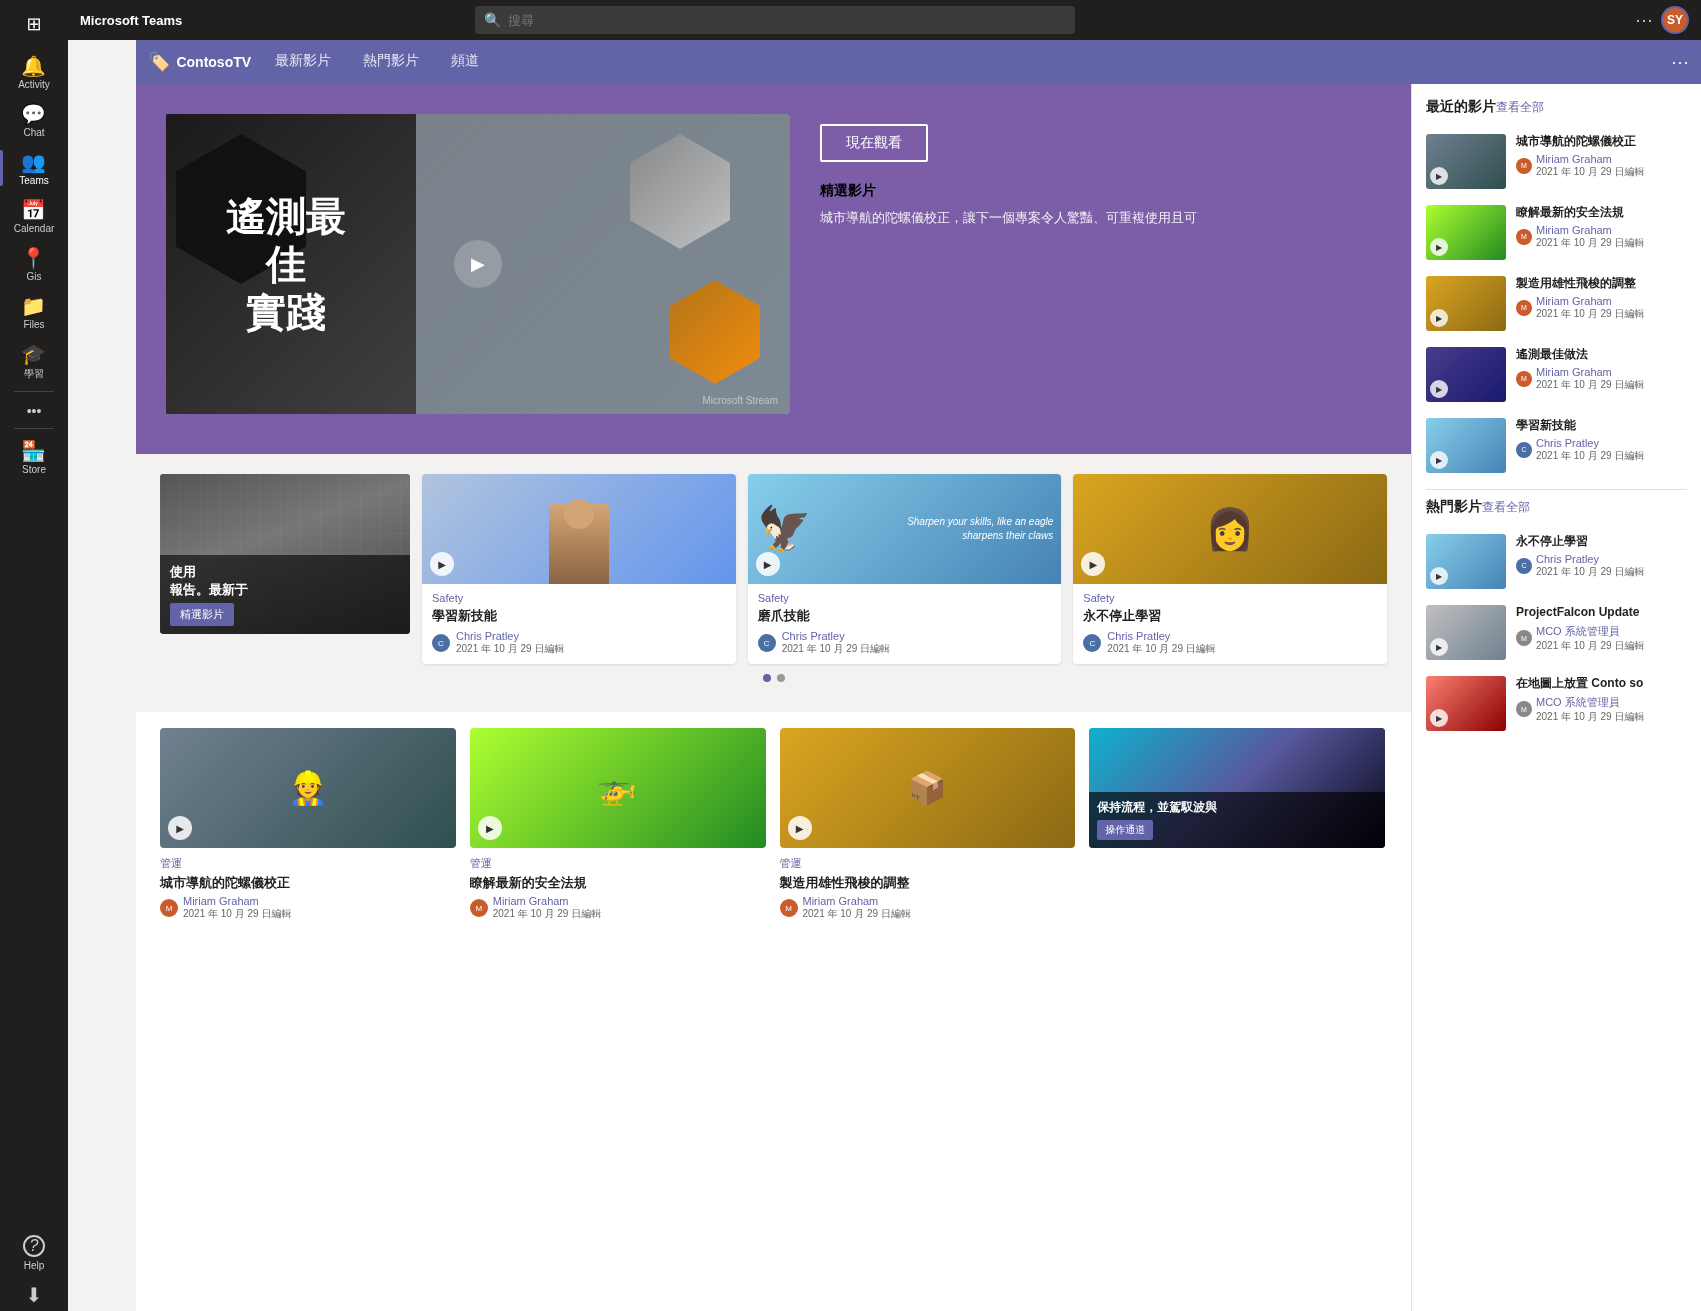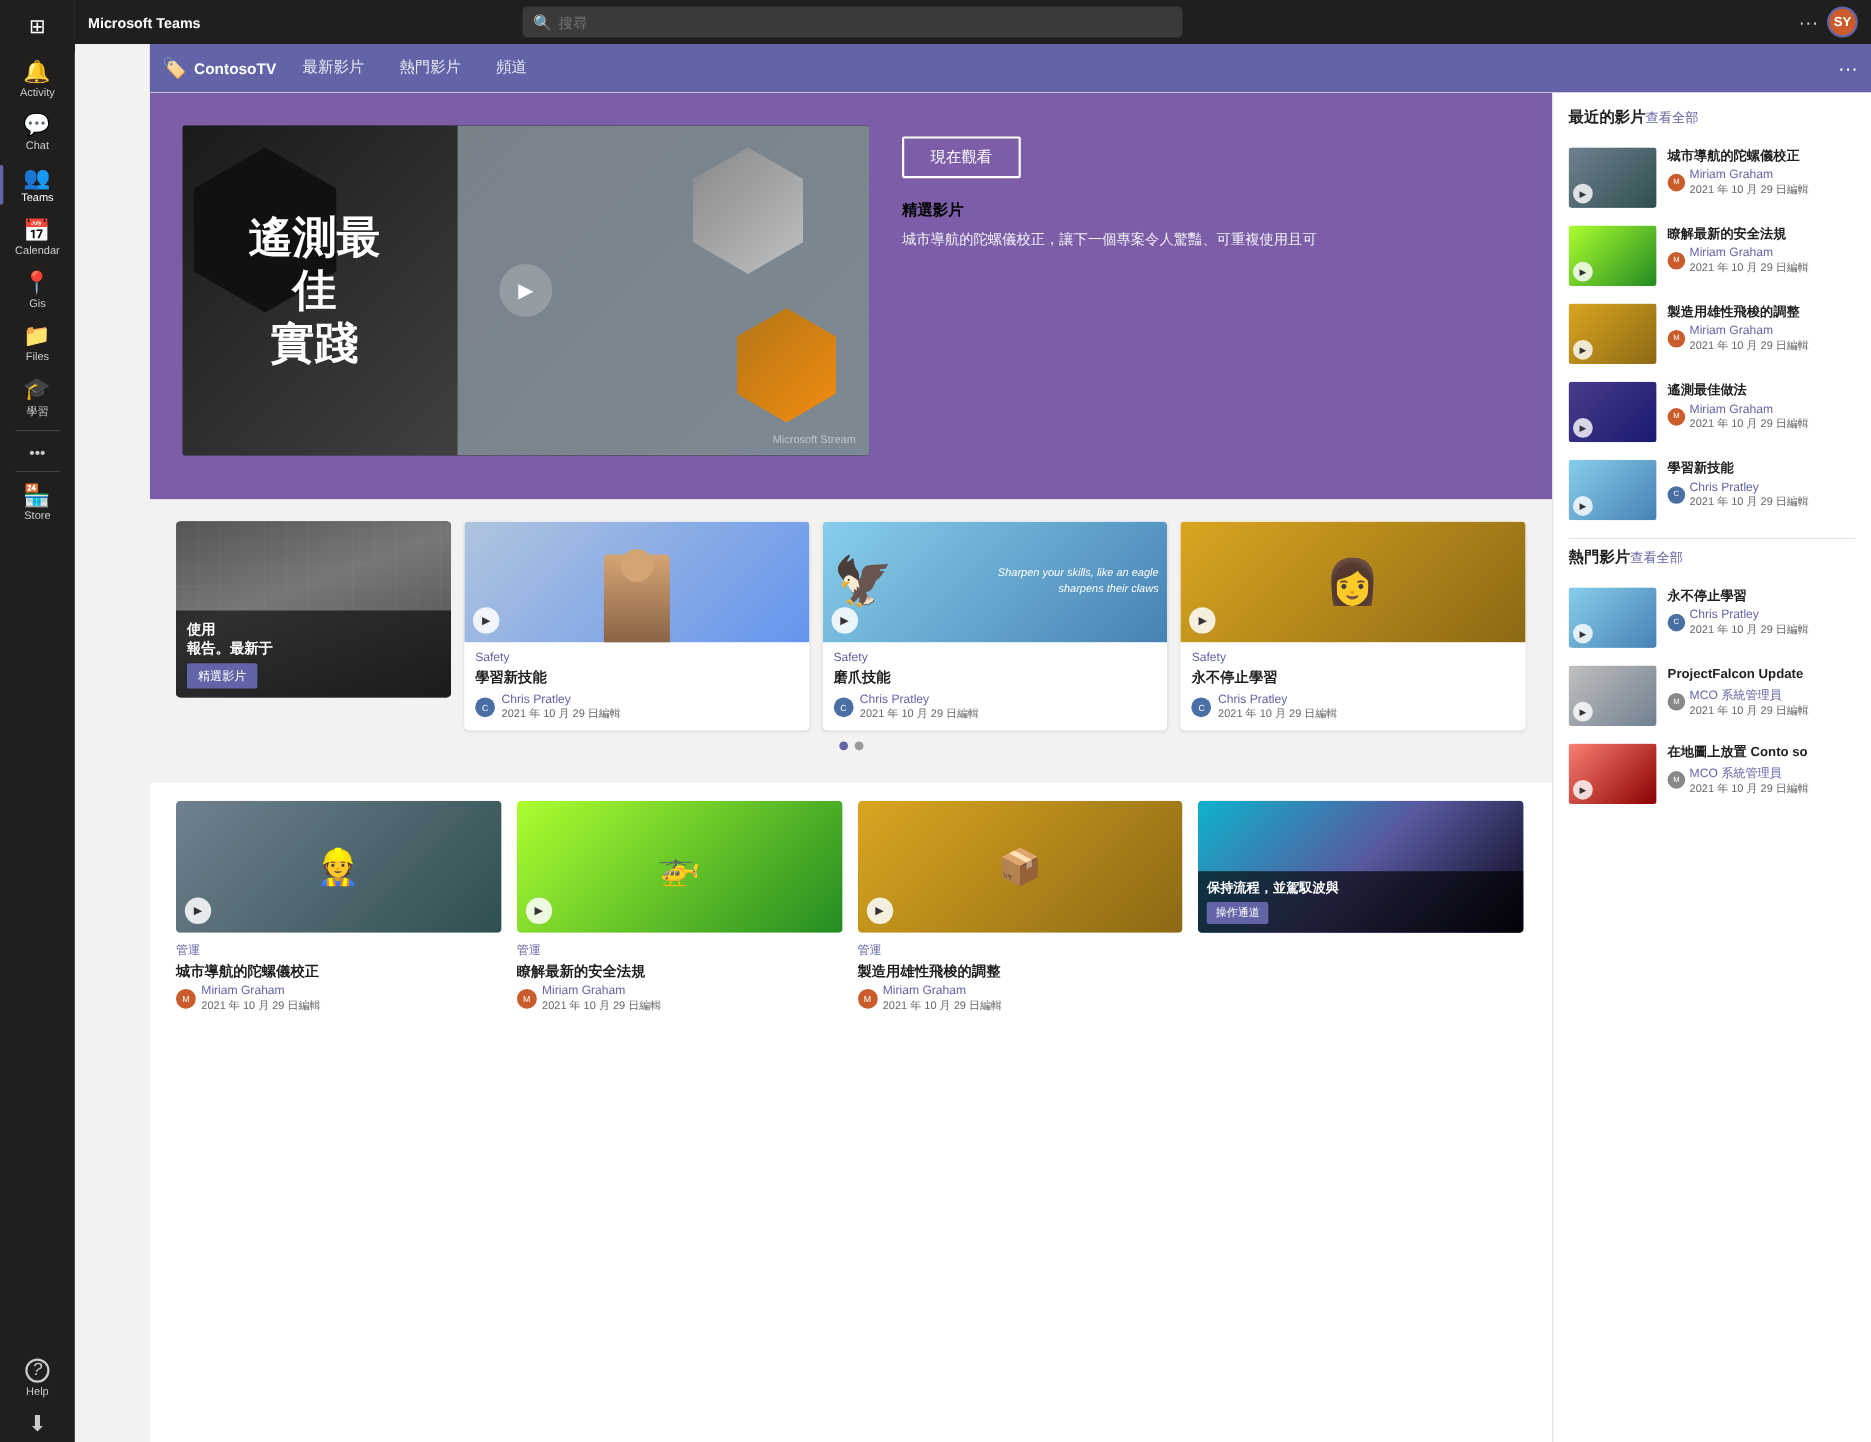--- a/index.html
+++ b/index.html
@@ -232,21 +232,21 @@
       display: flex;
       gap: 12px;
     }
     .featured-card-large {
       width: 250px;
       height: 160px;
       border-radius: 4px;
       overflow: hidden;
       position: relative;
       flex-shrink: 0;
-      background: #000000;
+      background: #6d28d9;
       cursor: pointer;
     }
     .featured-card-overlay {
       position: absolute;
       bottom: 0; left: 0; right: 0;
       background: rgba(0,0,0,0.6);
       padding: 8px 10px;
     }
     .featured-card-overlay-btn {
       background: #6264a7;

